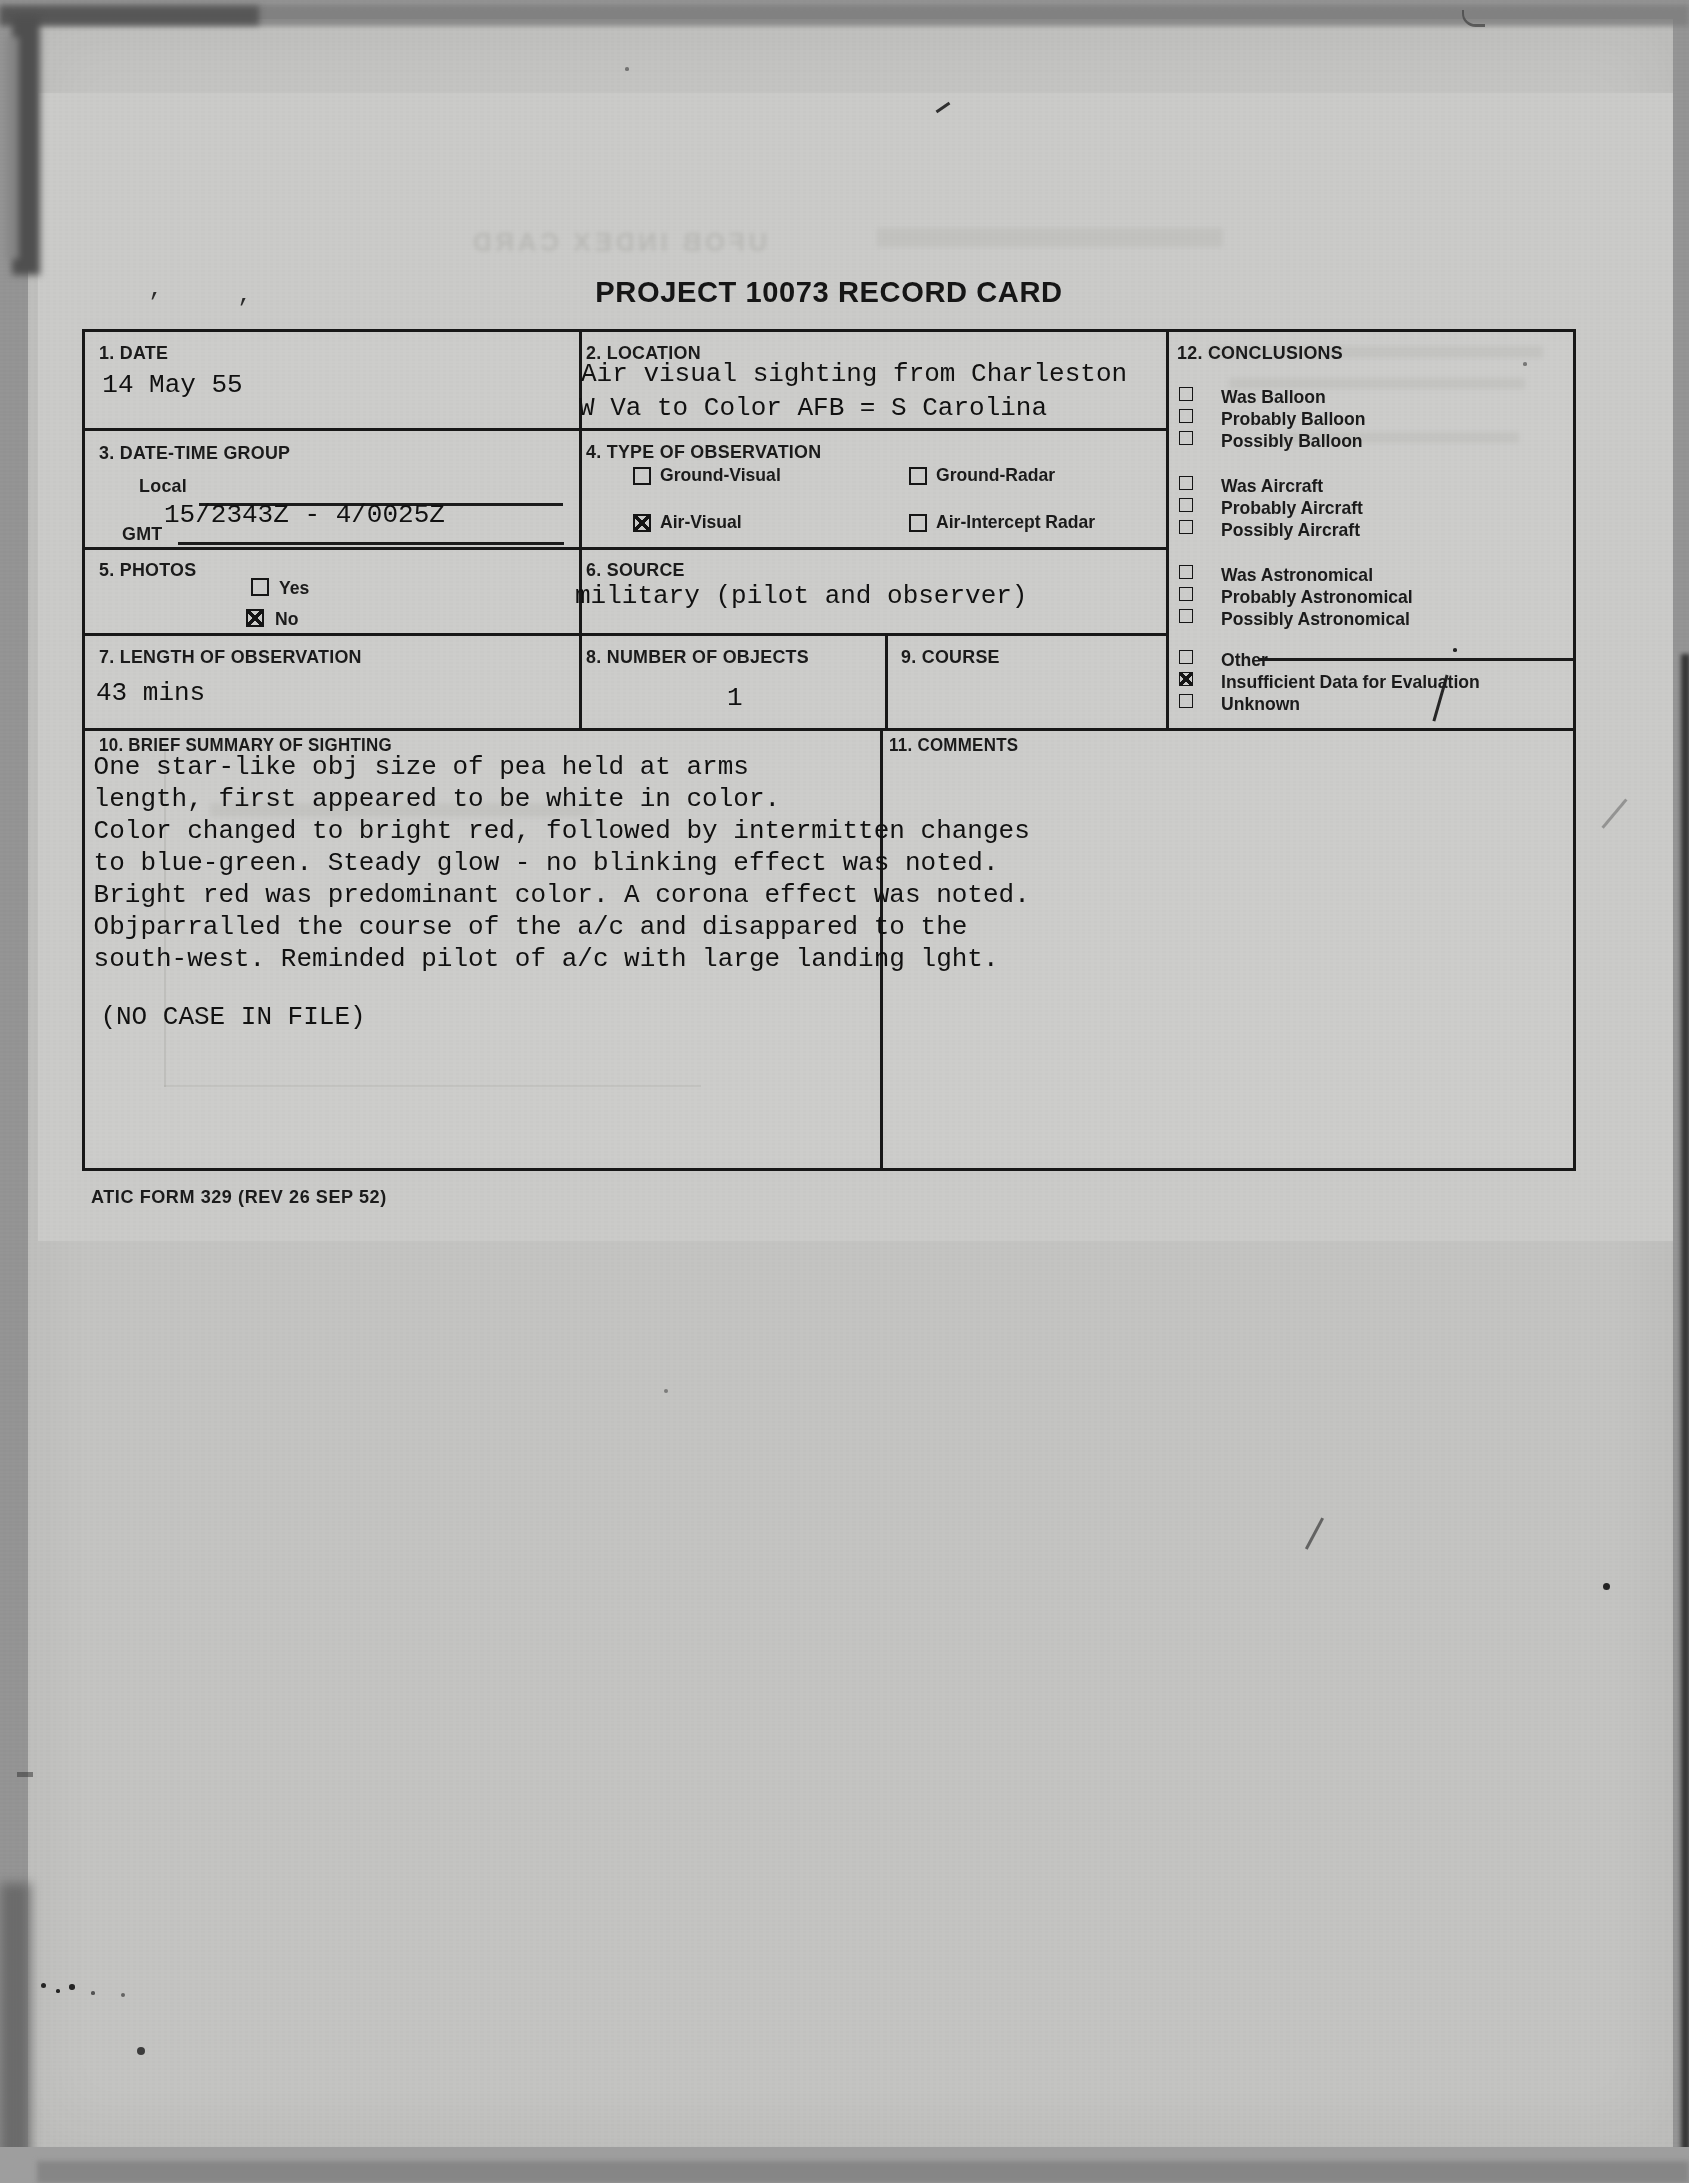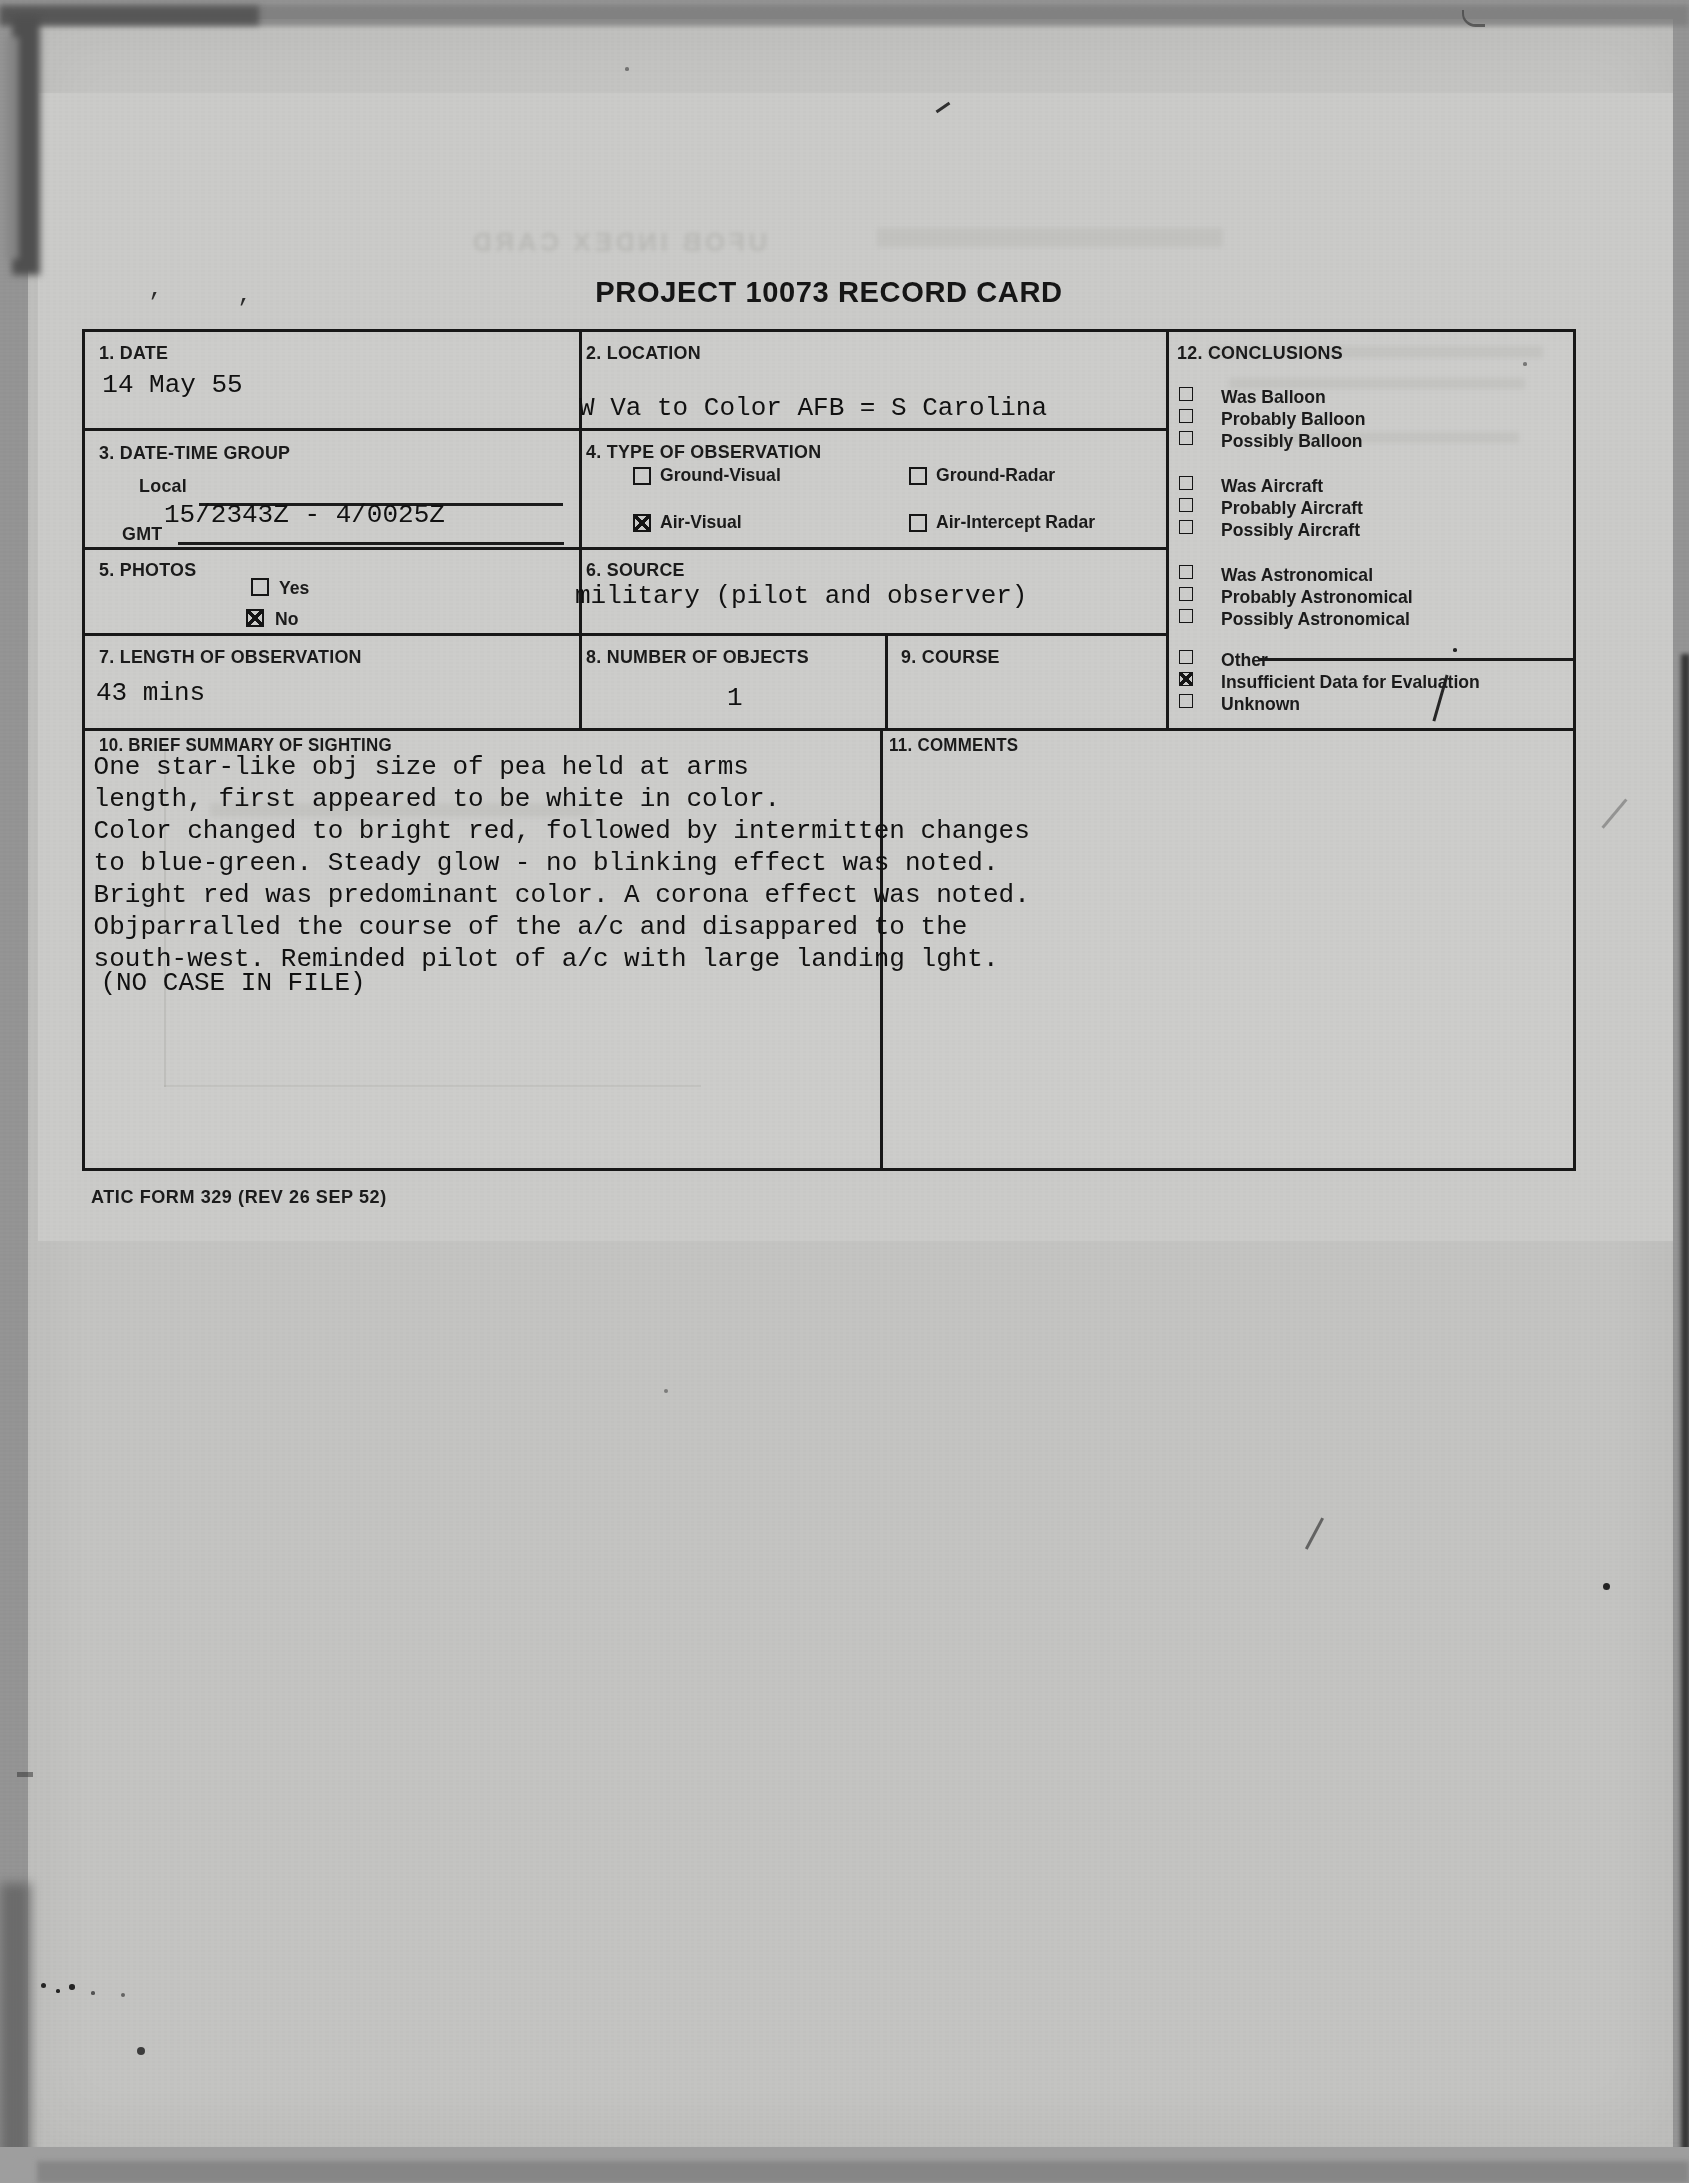--- a/index.html
+++ b/index.html
@@ -133,20 +133,21 @@
   <div class="ln" style="left:0;top:396px;width:1488px;height:3.1px;"></div>
   <div class="ln" style="left:494px;top:0;width:3.1px;height:398px;"></div>
   <div class="ln" style="left:1081px;top:0;width:3.1px;height:398px;"></div>
   <div class="ln" style="left:800px;top:301px;width:2.5px;height:97px;"></div>
   <div class="ln" style="left:795px;top:396px;width:2.5px;height:440px;"></div>
 
   <div class="lbl" style="left:13.6px;top:10px;">1. DATE</div>
   <div class="typed" style="left:17.3px;top:38px;">14 May 55</div>
 
   <div class="lbl" style="left:501px;top:10px;">2. LOCATION</div>
+  <div class="typed" style="left:496px;top:27px;">Air visual sighting from Charleston</div>
   <div class="typed" style="left:494px;top:61px;">W Va to Color AFB = S Carolina</div>
 
   <div class="lbl" style="left:13.6px;top:110px;">3. DATE-TIME GROUP</div>
   <div class="lbl" style="left:54px;top:143px;">Local</div>
   <div class="rule" style="left:114px;top:171px;width:364px;"></div>
   <div class="typed" style="left:79px;top:168px;">15/2343Z - 4/0025Z</div>
   <div class="lbl" style="left:37px;top:191px;">GMT</div>
   <div class="rule" style="left:93px;top:210px;width:386px;"></div>
 
   <div class="lbl" style="left:501px;top:109px;">4. TYPE OF OBSERVATION</div>
@@ -208,19 +209,19 @@
   <div class="speck" style="left:1368px;top:316px;width:3.7px;height:3.7px;"></div>
 
   <div class="lbl" style="left:13.6px;top:403px;font-size:18px;">10. BRIEF SUMMARY OF SIGHTING</div>
   <div class="typed" style="left:8.6px;top:419px;line-height:32px;z-index:3;">One star-like obj size of pea held at arms
 length, first appeared to be white in color.
 Color changed to bright red, followed by intermitten changes
 to blue-green. Steady glow - no blinking effect was noted.
 Bright red was predominant color. A corona effect was noted.
 Objparralled the course of the a/c and disappared to the
 south-west. Reminded pilot of a/c with large landing lght.</div>
-  <div class="typed" style="left:15.4px;top:636px;text-align:center;">(NO CASE IN FILE)</div>
+  <div class="typed" style="left:15.4px;top:670px;text-align:center;">(NO CASE IN FILE)</div>
 
   <div class="lbl" style="left:804px;top:403px;font-size:18px;">11. COMMENTS</div>
 </div>
 
 <div class="footer">ATIC FORM 329 (REV 26 SEP 52)</div>
 
 
 </body></html>

